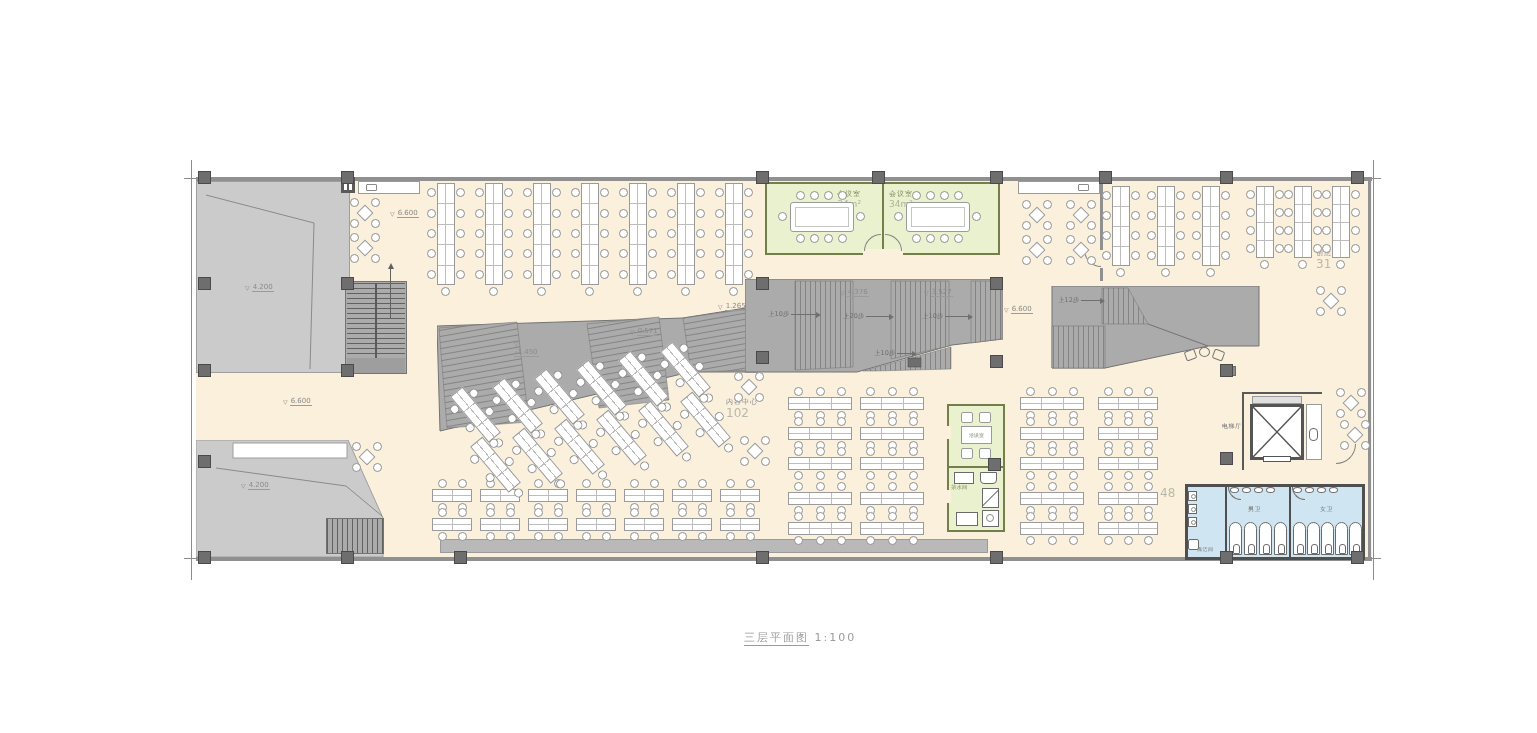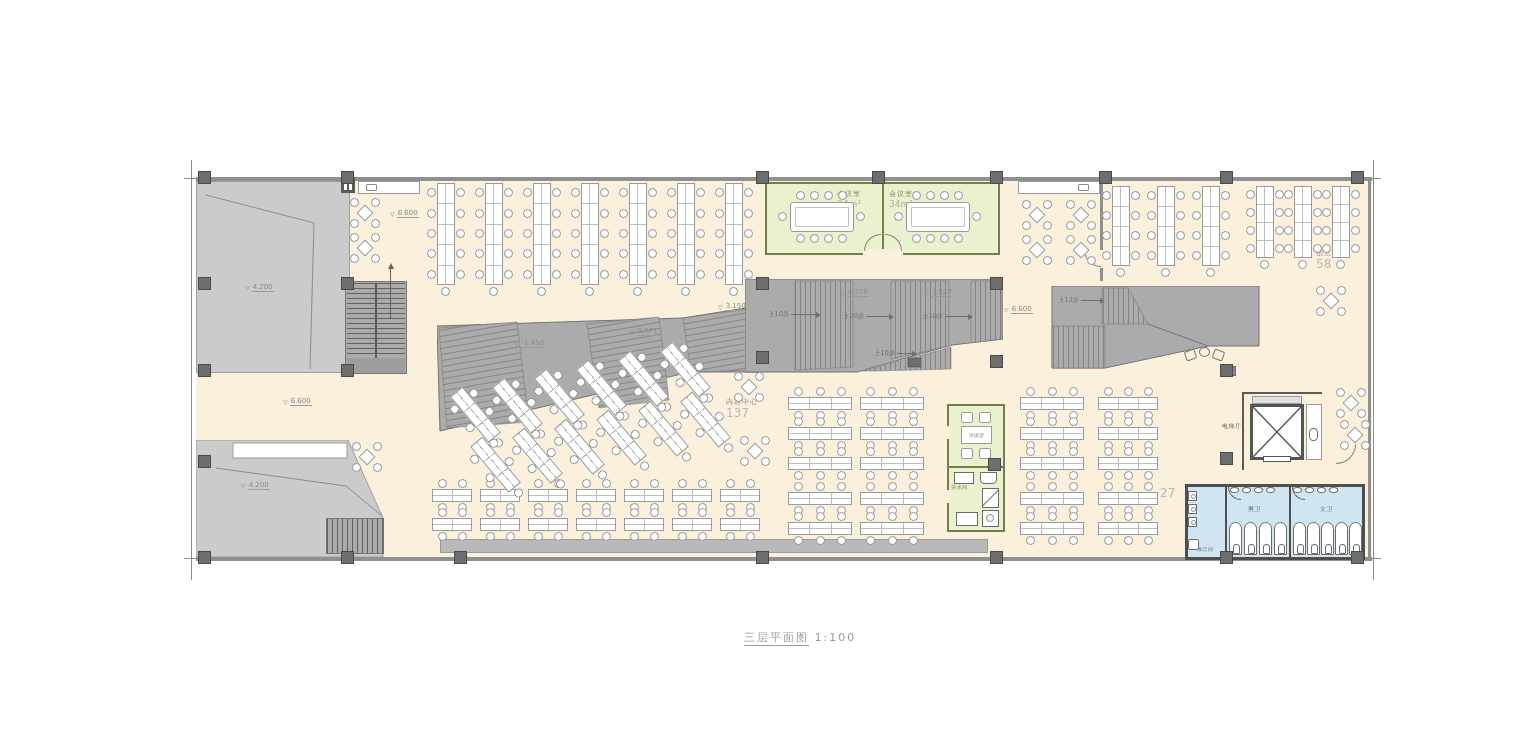--- a/index.html
+++ b/index.html
@@ -209,27 +209,27 @@
   <div class="abs elev" style="left:245px;top:284px;">
       <span class="tri">▽</span>
       <span class="val">4.200</span>
     </div>
   <div class="abs elev" style="left:241px;top:482px;">
       <span class="tri">▽</span>
       <span class="val">4.200</span>
     </div>
   <div class="abs elev" style="left:718px;top:303px;">
       <span class="tri">▽</span>
-      <span class="val">3.150</span>
+      <span class="val">1.265</span>
     </div>
   <div class="abs elev" style="left:630px;top:328px;">
       <span class="tri">▽</span>
       <span class="val">0.571</span>
     </div>
-  <div class="abs elev" style="left:514px;top:340px;">
+  <div class="abs elev" style="left:514px;top:340px;flex-direction:column;">
       <span class="tri">▽</span>
       <span class="val">-1.450</span>
     </div>
   <div class="abs elev" style="left:840px;top:289px;">
       <span class="tri">▽</span>
       <span class="val">4.376</span>
     </div>
   <div class="abs elev" style="left:924px;top:289px;">
       <span class="tri">▽</span>
       <span class="val">3.527</span>
@@ -255,28 +255,28 @@
       <span>上12步</span>
       <span class="sarrow" style="width:20px;"></span>
     </div>
 
   <div class="abs dept" style="left:680px;top:250px;">
     <div class="dept-cn">技术部</div>
       <div class="dept-num">70</div>
   </div>
   <div class="abs dept" style="left:726px;top:399px;">
     <div class="dept-cn">内容中心</div>
-      <div class="dept-num">137</div>
+      <div class="dept-num">102</div>
   </div>
   <div class="abs dept" style="left:1316px;top:250px;">
     <div class="dept-cn">创意部</div>
-      <div class="dept-num">58</div>
+      <div class="dept-num">31</div>
   </div>
   <div class="abs dept" style="left:1160px;top:487px;">
-    <div class="dept-num">27</div>
+    <div class="dept-num">48</div>
   </div>
 
   <div class="abs title" style="left:744px;top:630px;">
     <span class="t-name">三层平面图</span> <span class="t-scale">1:100</span>
   </div>
 
   <div id="furniture">
       <div class="abs desk" style="left: 437px; top: 183px; width: 18px; height: 102px; background-image: linear-gradient(90deg, transparent calc(50% - 0.5px), rgb(189, 189, 189) calc(50% - 0.5px), rgb(189, 189, 189) calc(50% + 0.5px), transparent calc(50% + 0.5px)), repeating-linear-gradient(transparent 0px, transparent 19.4px, rgb(189, 189, 189) 19.4px, rgb(189, 189, 189) 20.4px);"></div>
       <div class="abs chair" style="left: 427px; top: 188.2px;"></div>
       <div class="abs chair" style="left: 456px; top: 188.2px;"></div>

